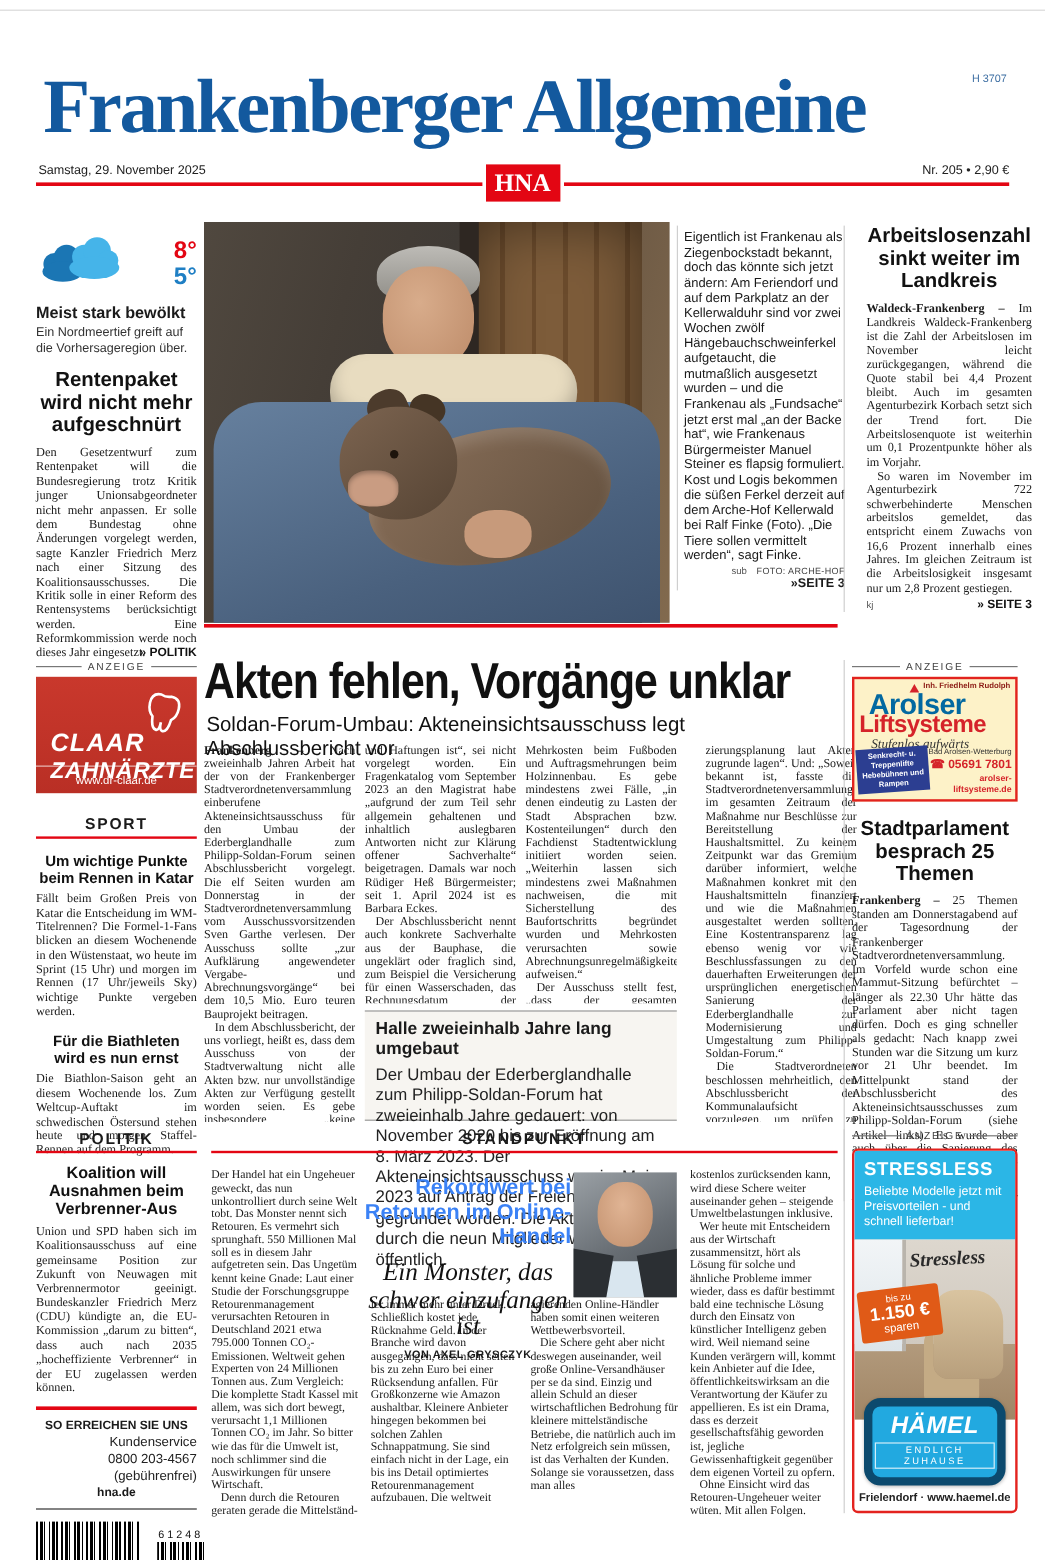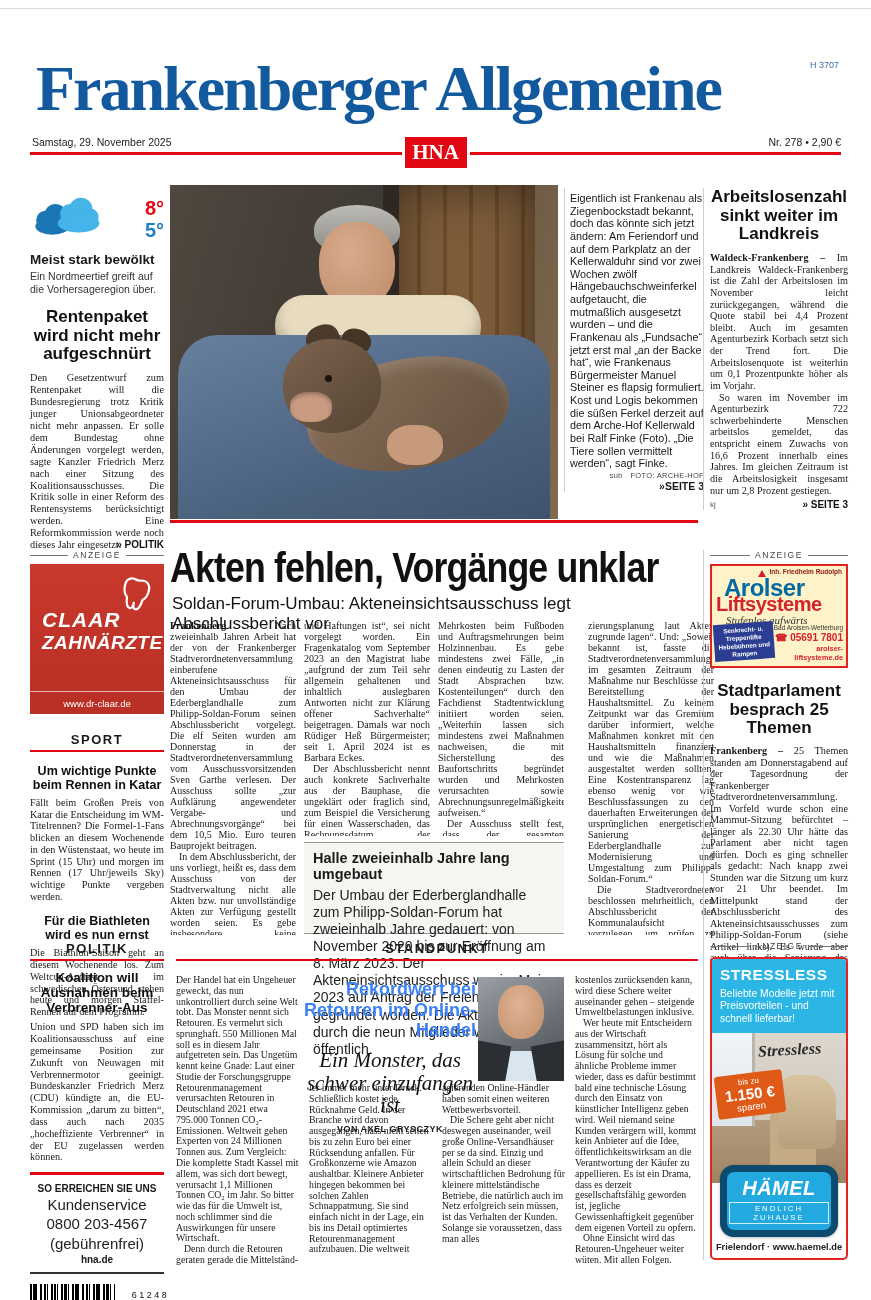--- a/index.html
+++ b/index.html
@@ -78,27 +78,27 @@
 
   .redline-photo{position:absolute;left:170px;top:520px;width:528px;height:2.5px;background:#e30613;}
 
   .ferkel{position:absolute;left:564px;top:188px;width:134px;padding-left:5px;}
   .ferkel-t{font-weight:bold;font-size:14px;line-height:1.1;}
   .ferkel-b{font-size:10.8px;line-height:1.17;margin-top:4px;color:#191919;}
   .ferkel-foot{display:flex;justify-content:flex-end;gap:8px;align-items:baseline;margin-top:1px;}
   .credit{font-size:7.5px;color:#444;letter-spacing:.3px;}
   .ferkel-ref{text-align:right;font-weight:bold;font-size:10.5px;}
 
-  .jobless{position:absolute;left:703px;top:188px;width:138px;padding-left:6px;}
+  .jobless{position:absolute;left:703px;top:188px;width:138px;padding-left:18px;}
   .jobless .h-sm{font-size:17px;}
   .jobless .news{margin-top:8px;font-size:10.2px;line-height:1.14;}
 
   
   .sideL{position:absolute;left:30px;top:550px;width:134px;}
-  .claar{margin-top:4px;position:relative;height:150px;background:linear-gradient(#c9382c,#b92f25);
+  .claar{margin-top:4px;position:relative;height:97px;background:linear-gradient(#c9382c,#b92f25);
          color:#fff;overflow:hidden;text-decoration:underline;}
   .claar-tooth{position:absolute;right:8px;top:10px;transform:rotate(12deg);}
   .claar-n1{position:absolute;left:12px;top:44px;font-size:21px;font-weight:bold;font-style:italic;letter-spacing:1px;}
   .claar-n2{position:absolute;left:12px;top:68px;font-size:19px;font-weight:bold;font-style:italic;letter-spacing:.5px;}
   .claar-url{position:absolute;left:0;right:0;bottom:0;height:22px;border-top:1px solid rgba(255,255,255,.65);
              font-size:9.5px;display:flex;align-items:center;justify-content:center;}
   .sport-label{margin-top:18px;}
   .sport-item{margin-top:12px;}
   .sport-item .news{margin-top:5px;font-size:10.2px;line-height:1.15;}
 
@@ -135,21 +135,21 @@
   .stadtparl .h-sm{font-size:17px;}
   .stadtparl .news{margin-top:7px;font-size:10.2px;line-height:1.13;}
 
   
   .politikCol{position:absolute;left:30px;top:941px;width:134px;}
   .politikCol .h-xs{font-size:13.5px;margin-top:9px;}
   .politikCol .news{margin-top:6px;font-size:10.2px;line-height:1.16;}
   .rule-red{height:2.5px;background:#e30613;margin-top:9px;}
   .contact{text-align:center;margin-top:7px;line-height:1.3;}
   .contact-t{font-weight:bold;font-size:10px;}
-  .contact-l{font-size:15px;color:#222;}
+  .contact-l{font-size:11px;color:#222;text-align:right;}
   .contact-b{font-weight:bold;font-size:10px;}
   .rule-dark{height:1.5px;background:#333;margin-top:6px;}
   .barcode{display:flex;align-items:flex-end;gap:8px;margin-top:10px;}
   .bars{background:repeating-linear-gradient(90deg,#000 0 1.5px,#fff 1.5px 3px,#000 3px 5.5px,#fff 5.5px 6.5px,#000 6.5px 7.5px,#fff 7.5px 10.5px);}
   .bars-main{width:86px;height:32px;}
   .bars-side{width:40px;height:26px;}
   .bc-num{font-size:9px;letter-spacing:1.5px;color:#111;margin-top:1px;white-space:nowrap;}
   .bc-side-num{font-size:9px;letter-spacing:2.5px;color:#111;text-align:center;margin-bottom:1px;}
 
   .stand{position:absolute;left:176px;top:941px;width:522px;height:348px;}
@@ -201,21 +201,21 @@
 </head>
 <body>
 
 <div class="page">
   <div class="topline"></div>
 
   <div class="edition">H 3707</div>
   <div class="masthead">Frankenberger Allgemeine</div>
   <div class="dateline-rule"></div>
   <div class="date-left">Samstag, 29. November 2025</div>
-  <div class="issue-right">Nr. 278  •  2,90 €</div>
+  <div class="issue-right">Nr. 205  •  2,90 €</div>
   <div class="hna-badge">HNA</div>
 
   <div class="wx">
     <div class="wx-top">
       <span>
         <svg viewBox="0 0 96 64" width="74" height="50">
           <g fill="#1b76b4">
               <circle cx="20" cy="36" r="12"></circle>
               <circle cx="33" cy="29" r="14"></circle>
               <ellipse cx="29" cy="44" rx="22" ry="11"></ellipse>

